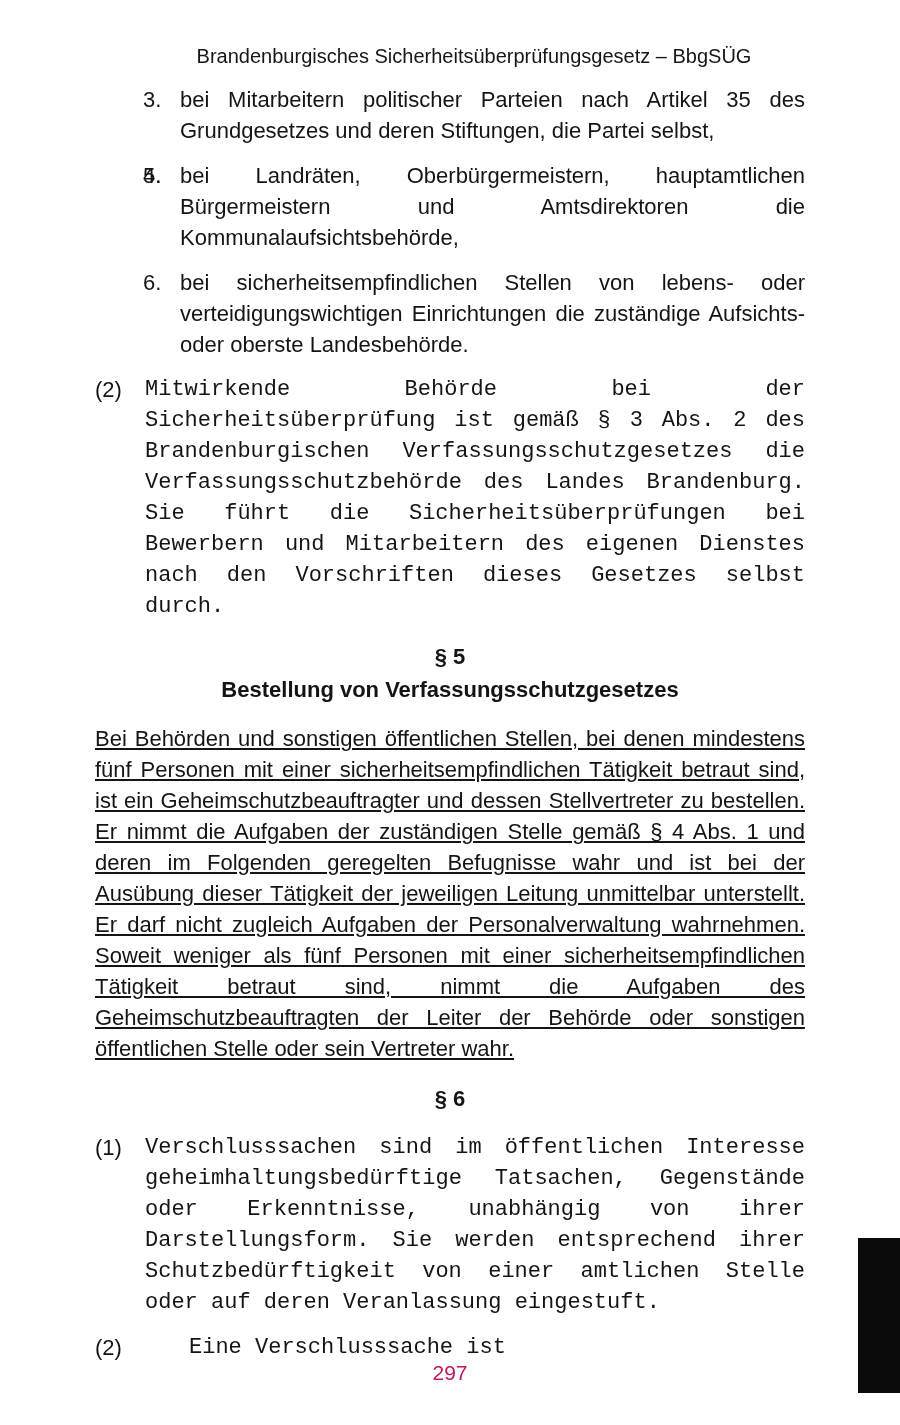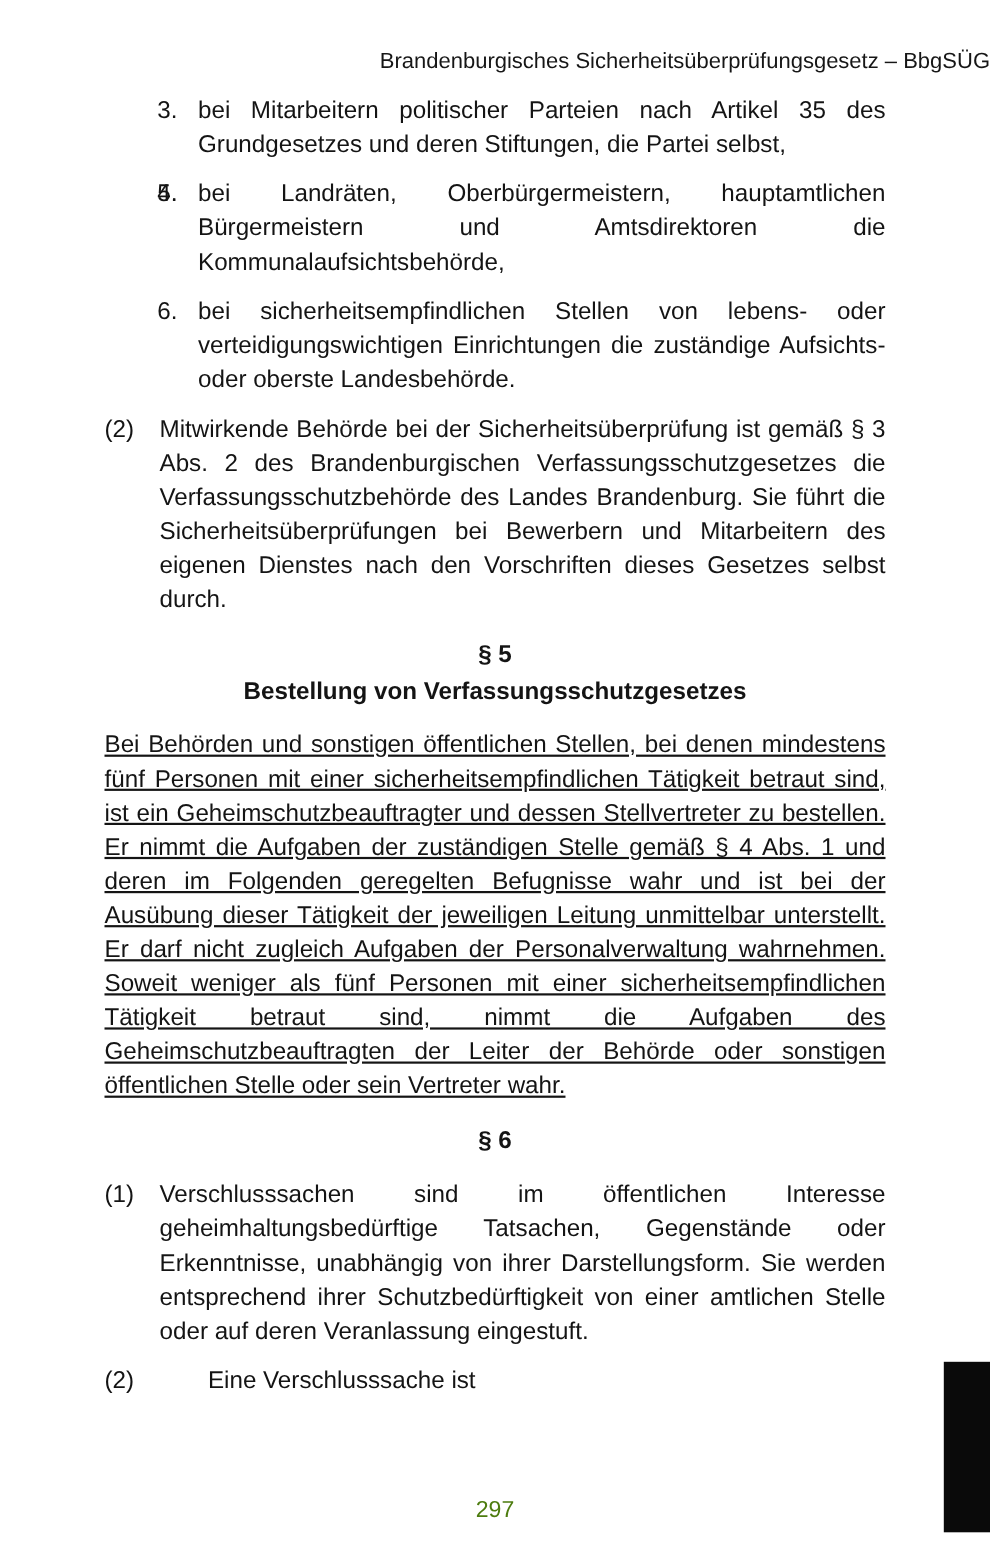--- a/index.html
+++ b/index.html
@@ -13,21 +13,21 @@
   }
   .page {
     position: relative;
     width: 900px;
     height: 1425px;
     background: #ffffff;
     overflow: hidden;
   }
   .running-header {
     padding-top: 44px;
-    text-align: right;
+    text-align: center;
     font-size: 20px;
     line-height: 24px;
     color: #161616;
     margin-left: 48px;
   }
   .content {
     padding: 16px 95px 0 95px;
     font-size: 22px;
     line-height: 31px;
     text-rendering: optimizeLegibility;
@@ -50,20 +50,21 @@
     margin-bottom: 14px;
   }
   .para-num {
     width: 50px;
     flex-shrink: 0;
   }
   .para-text {
     flex: 1;
     text-align: justify;
     hyphens: auto;
+    font-family: Liberation Mono, monospace;
     -webkit-hyphens: auto;
   }
   .indent-first { text-indent: 44px; }
   .section-head {
     text-align: center;
     font-weight: bold;
     font-size: 22px;
     line-height: 33px;
     margin: 18px 0 17px 0;
   }
@@ -74,21 +75,21 @@
     margin-bottom: 14px;
     text-decoration: underline;
   }
   .page-number {
     position: absolute;
     bottom: 40px;
     left: 0;
     width: 100%;
     text-align: center;
     font-size: 21px;
-    color: #4d7c0f;
+    color: #be185d;
   }
   .edge-tab {
     position: absolute;
     right: 0;
     top: 1238px;
     width: 42px;
     height: 155px;
     background: #0a0a0a;
   }
 </style>

